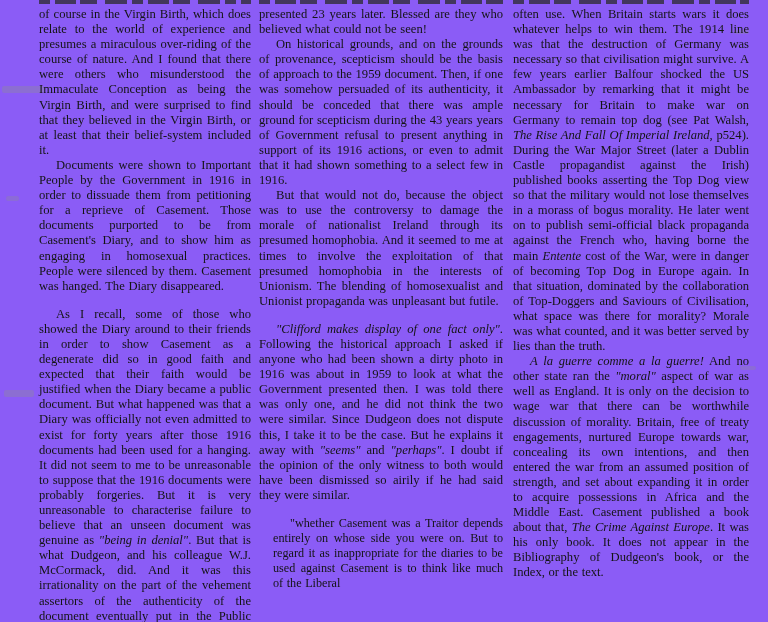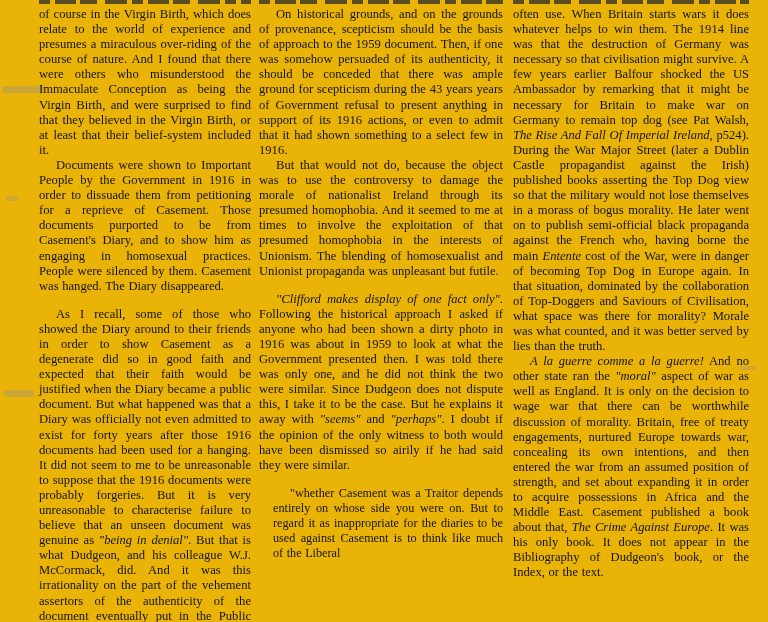--- a/index.html
+++ b/index.html
@@ -4,21 +4,21 @@
 <style>
   html, body {
     margin: 0;
     padding: 0;
     background: #ffffff;
   }
   .page {
     position: relative;
     width: 768px;
     height: 622px;
-    background: #eab308;
+    background: #8b5cf6;
     overflow: hidden;
     font-family: "Liberation Serif", "DejaVu Serif", serif;
     color: #141414;
   }
   .column {
     position: absolute;
     top: 0;
     text-align: justify;
     font-size: 12.6px;
     line-height: 15.1px;
@@ -78,20 +78,21 @@
 
   <div class="column col-1">
     <div class="clipped-line"></div>
   <p class="para noindent"><span>of course in the Virgin Birth, which does relate to the world of experience and presumes a miraculous over-riding of the course of nature.  And I found that there were others who misunderstood the Immaculate Conception as being the Virgin Birth, and were surprised to find that they believed in the Virgin Birth, or at least that their belief-system included it.</span></p>
       <p class="para indent"><span>Documents were shown to Important People by the Government in 1916 in order to dissuade them from petitioning for a reprieve of Casement.  Those documents purported to be from Casement's Diary, and to show him as engaging in homosexual practices.  People were silenced by them.  Casement was hanged. The Diary disappeared.</span></p>
       <p class="para indent gap"><span>As I recall, some of those who showed the Diary around to their friends in order to show Casement as a degenerate did so in good faith and expected that their faith would be justified when the Diary became a public document.  But what happened was that a Diary was officially not even admitted to exist for forty years after those 1916 documents had been used for a hanging.  It did not seem to me to be unreasonable to suppose that the 1916 documents were probably forgeries.  But it is very unreasonable to characterise failure to believe that an unseen document was genuine as </span><i>"being in denial"</i><span>.  But that is what Dudgeon, and his colleague W.J. McCormack, did.  And it was this irrationality on the part of the vehement assertors of the authenticity of the document eventually put in the Public Record Office that made me sceptical about it.</span></p>
     </div>
 
   <div class="column col-2">
     <div class="clipped-line"></div>
+  <p class="para noindent"><span>presented 23 years later.  Blessed are they who believed what could not be seen!</span></p>
       <p class="para indent"><span>On historical grounds, and on the grounds of provenance, scepticism should be the basis of approach to the 1959 document.  Then, if one was somehow persuaded of its authenticity, it should be conceded that there was ample ground for scepticism during the 43 years years of Government refusal to present anything in support of its 1916 actions, or even to admit that it had shown something to a select few in 1916.</span></p>
       <p class="para indent"><span>But that would not do, because the object was to use the controversy to damage the morale of nationalist Ireland through its presumed homophobia.  And it seemed to me at times to involve the exploitation of that presumed homophobia in the interests of Unionism.  The blending of homosexualist and Unionist propaganda was unpleasant but futile.</span></p>
       <p class="para indent gap"><i>"Clifford makes display of one fact only"</i><span>.  Following the historical approach I asked if anyone who had been shown a dirty photo in 1916 was about in 1959 to look at what the Government presented then.  I was told there was only one, and he did not think the two were similar.  Since Dudgeon does not dispute this, I take it to be the case.  But he explains it away with </span><i>"seems"</i><span> and </span><i>"perhaps"</i><span>.  I doubt if the opinion of the only witness to both would have been dismissed so airily if he had said they were similar.</span></p>
       <p class="para quote"><span>"whether Casement was a Traitor depends entirely on whose side you were on.  But to regard it as inappropriate for the diaries to be used against Casement is to think like much of the Liberal</span></p>
     </div>
 
   <div class="column col-3">
     <div class="clipped-line"></div>
   <p class="para noindent"><span>often use. When Britain starts wars it does whatever helps to win them.  The 1914 line was that the destruction of Germany was necessary so that civilisation might survive.  A few years earlier Balfour shocked the US Ambassador by remarking that it might be necessary for Britain to make war on Germany to remain top dog (see Pat Walsh, </span><i>The Rise And Fall Of Imperial Ireland</i><span>, p524).  During the War Major Street (later a Dublin Castle propagandist against the Irish) published books asserting the Top Dog view so that the military would not lose themselves in a morass of bogus morality.  He later went on to publish semi-official black propaganda against the French who, having borne the main </span><i>Entente</i><span> cost of the War, were in danger of becoming Top Dog in Europe again. In that situation, dominated by the collaboration of Top-Doggers and Saviours of Civilisation, what space was there for morality?  Morale was what counted, and it was better served by lies than the truth.</span></p>
       <p class="para indent"><i>A la guerre comme a la guerre!</i><span> And no other state ran the </span><i>"moral"</i><span> aspect of war as well as England.  It is only on the decision to wage war that there can be worthwhile discussion of morality.  Britain, free of treaty engagements, nurtured Europe towards war, concealing its own intentions, and then entered the war from an assumed position of strength, and set about expanding it in order to acquire possessions in Africa and the Middle East. Casement published a book about that, </span><i>The Crime Against Europe</i><span>.  It was his only book.  It does not appear in the Bibliography of Dudgeon's book, or the Index, or the text.</span></p>

